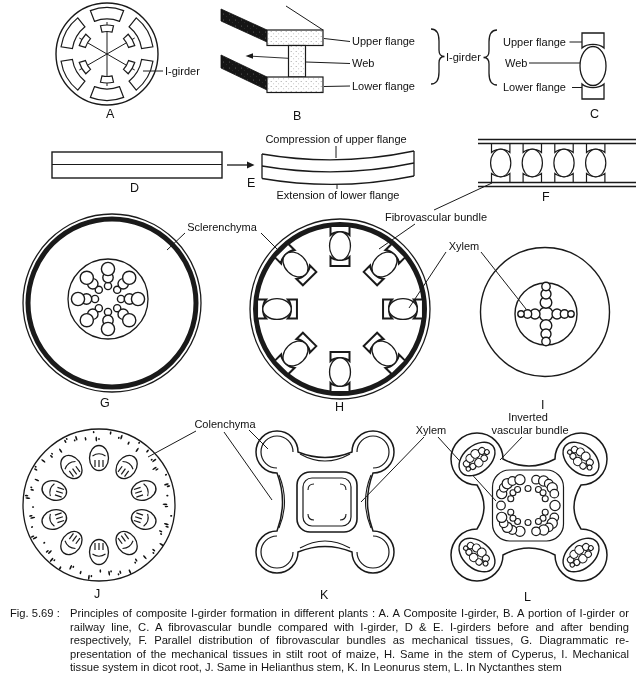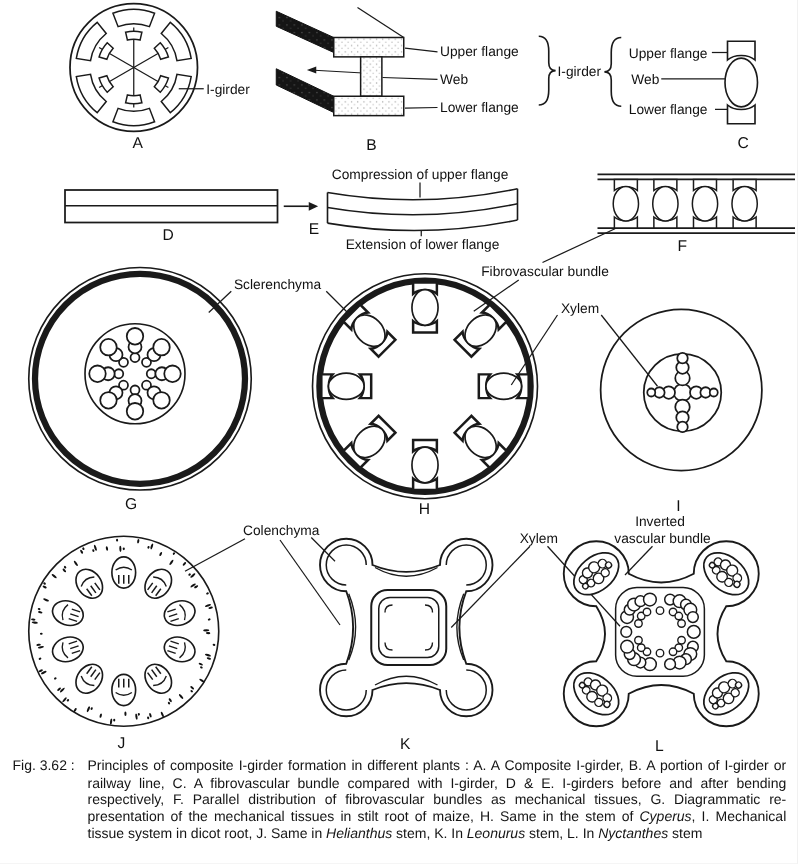--- a/index.html
+++ b/index.html
@@ -6,21 +6,21 @@
   .stage{position:relative;width:638px;height:691px;background:#ffffff;overflow:hidden;
          font-family:"Liberation Sans", sans-serif;color:#111;}
   .fig-svg{position:absolute;left:0;top:0;}
   .fig-svg text{font-family:"Liberation Sans", sans-serif;fill:#111;}
   .lbl{font-size:11px;}
   .plabel{font-size:12.5px;}
   .caption{position:absolute;left:10px;top:607px;width:619px;font-size:11.2px;
            line-height:13.5px;color:#141414;}
   .fig-label{position:absolute;left:0;top:0;white-space:nowrap;}
   .cap-body{margin:0 0 0 60px;text-align:justify;}
-  .it{font-style:italic;}
+  .it{}
 </style>
 </head>
 <body>
 
 <div class="stage">
 <svg class="fig-svg" width="638" height="604" viewBox="0 0 638 604">
   <defs>
     <pattern id="speck" width="5" height="5" patternUnits="userSpaceOnUse">
       <rect width="5" height="5" fill="#ffffff"></rect>
       <circle cx="1.2" cy="1.5" r="0.55" fill="#9a9a9a"></circle>
@@ -505,16 +505,16 @@
           <circle cx="527.9999999969325" cy="488.5" r="3" fill="#fff" stroke="#1a1a1a" stroke-width="1.1"></circle>
           <circle cx="538.4282045347829" cy="489.56437916330214" r="3" fill="#fff" stroke="#1a1a1a" stroke-width="1.1"></circle>
           <circle cx="543.0233990968543" cy="492.8163829519768" r="3" fill="#fff" stroke="#1a1a1a" stroke-width="1.1"></circle>
           <circle cx="545.2266567961257" cy="498.80394729574965" r="3" fill="#fff" stroke="#1a1a1a" stroke-width="1.1"></circle>
         </g>
   </g>
   <text class="plabel" x="524" y="601">L</text>
 </svg>
 
 <div class="caption">
-  <span class="fig-label">Fig. 3.62 :</span>
+  <span class="fig-label">Fig. 5.69 :</span>
   <p class="cap-body"><span>Principles of composite I-girder formation in different plants : A. A Composite I-girder, B. A portion of I-girder or railway line, C. A fibrovascular bundle compared with I-girder, D &amp; E. I-girders before and after bending respectively, F. Parallel distribution of fibrovascular bundles as mechanical tissues, G. Diagrammatic re-presentation of the mechanical tissues in stilt root of maize, H. Same in the stem of </span><span class="it">Cyperus</span><span>, I. Mechanical tissue system in dicot root, J. Same in </span><span class="it">Helianthus</span><span> stem, K. In </span><span class="it">Leonurus</span><span> stem, L. In </span><span class="it">Nyctanthes</span><span> stem</span></p>
 </div>
 </div>
 
 </body></html>

